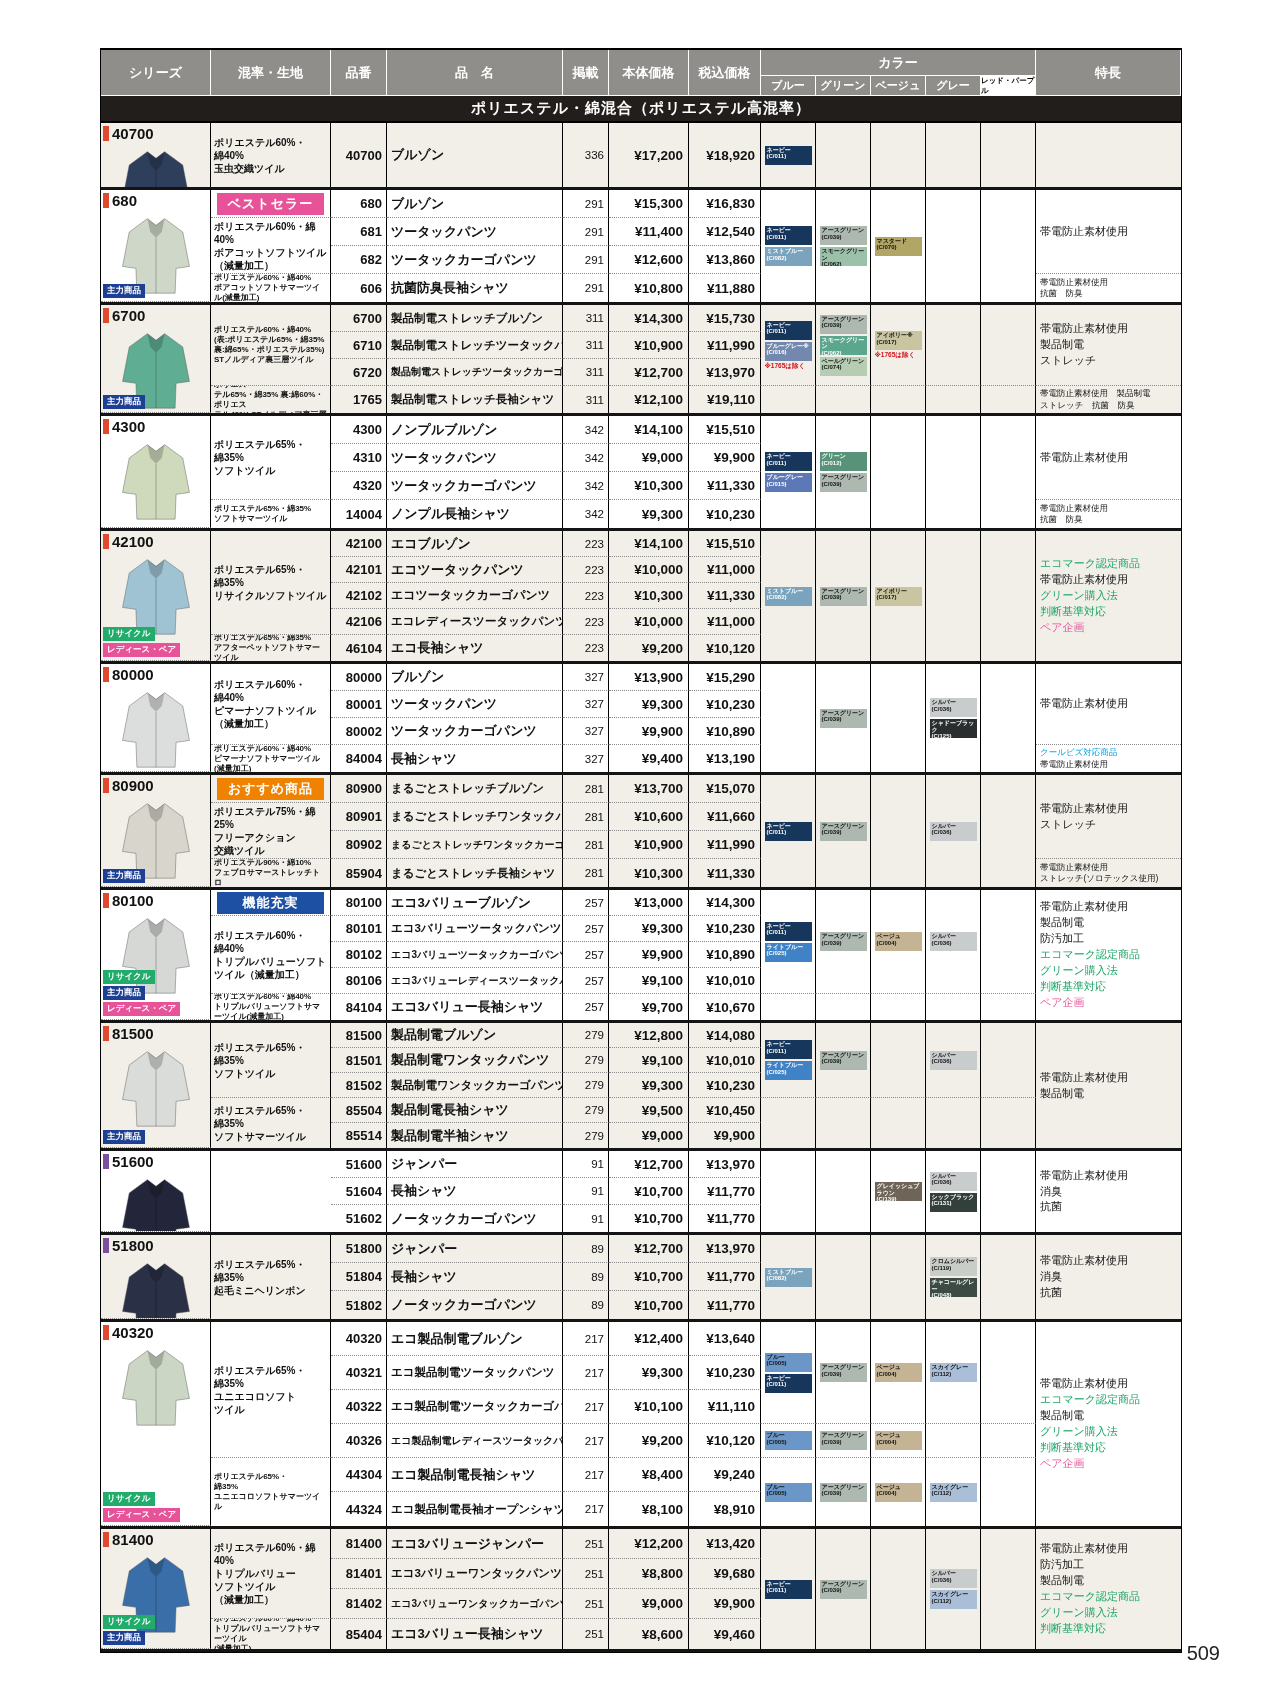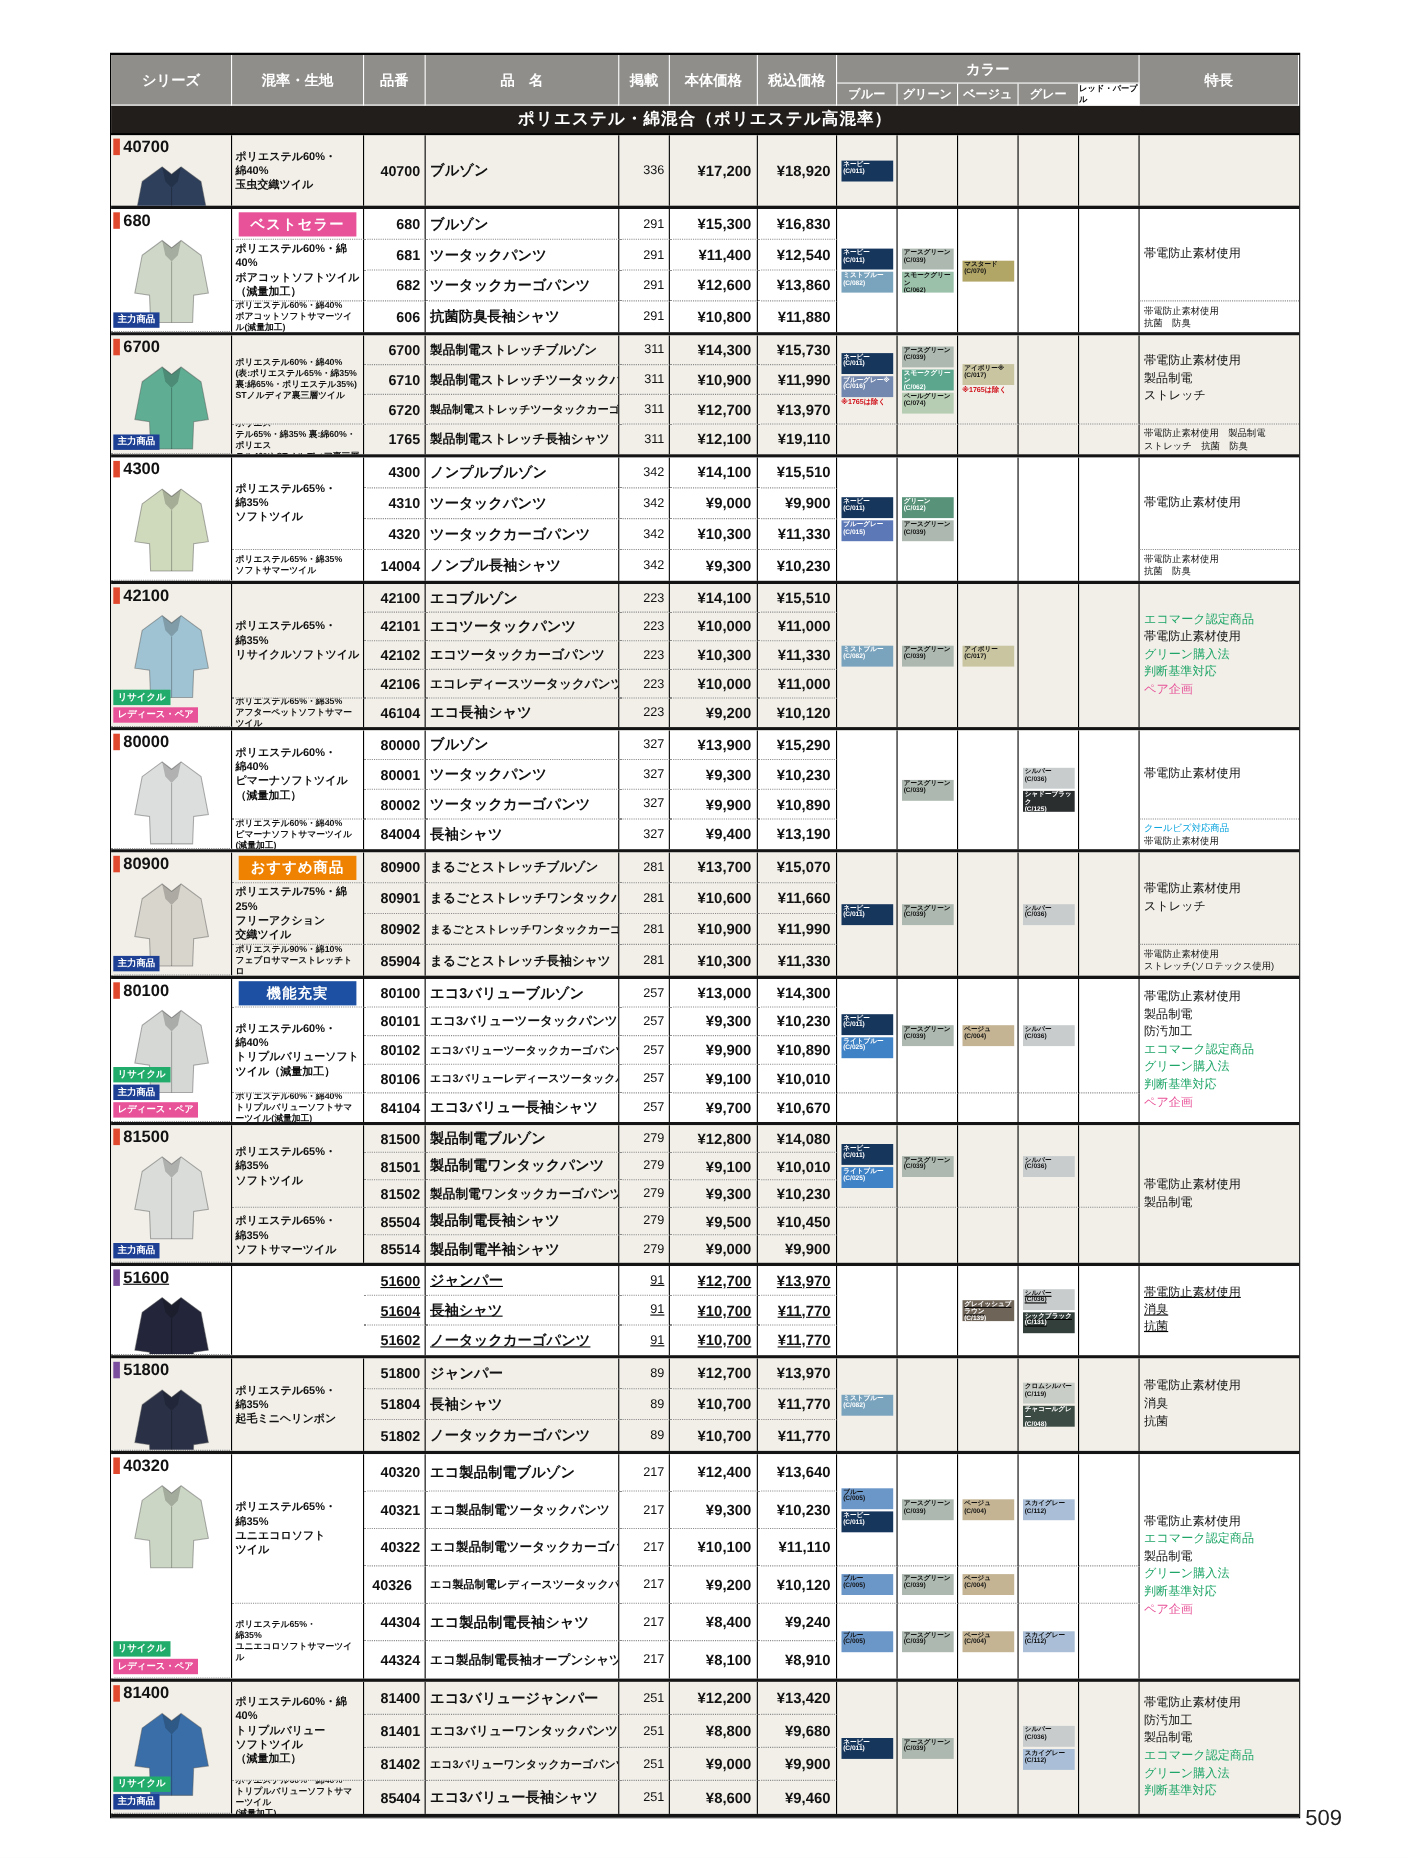--- a/index.html
+++ b/index.html
@@ -671,21 +671,21 @@
           <div class="c swcell lastrow" style="grid-area: 4 / 8 / span 2;"></div>
           <div class="c swcell lastrow" style="grid-area: 4 / 9 / span 2;"></div>
           <div class="c swcell lastrow" style="grid-area: 4 / 10 / span 2;"></div>
           <div class="c swcell lastrow" style="grid-area: 4 / 11 / span 2;"></div>
           <div class="c swcell lastrow" style="grid-area: 4 / 12 / span 2;"></div>
           <div class="c feat lastrow" style="grid-area: 1 / 13 / span 5; border-right: none;">
             <div class="featline">帯電防止素材使用</div>
             <div class="featline">製品制電</div>
           </div>
         </div>
-        <div class="grid series" style="grid-auto-rows: 27px; text-decoration: underline;">
+        <div class="grid series" style="grid-auto-rows: 27px;">
           <div class="c series-cell" style="grid-area: 1 / 1 / span 3;">
             <div class="slabel">
               <span class="marker" style="background: rgb(123, 79, 158);"></span>
               <span>51600</span>
             </div>
             <div class="photo">
               <svg viewBox="0 0 100 90" width="96" height="86">
                 <path d="M22 22 L41 8 L50 15 L59 8 L78 22 L85 58 L71 60 L70 86 L30 86 L29 60 L15 58 Z" fill="#23263a" stroke="#55555577"></path>
                 <path d="M41 8 L50 15 L59 8 L56 22 L50 28 L44 22 Z" fill="#00000033"></path>
                 <path d="M50 28 L50 86" stroke="#00000044"></path>
@@ -810,21 +810,21 @@
           <div class="c code" style="grid-area: 2 / 3 / span 1;">40321</div>
           <div class="c pname" style="grid-area: 2 / 4 / span 1; font-size: 11.5px;">エコ製品制電ツータックパンツ</div>
           <div class="c pg" style="grid-area: 2 / 5 / span 1;">217</div>
           <div class="c price" style="grid-area: 2 / 6 / span 1;">¥9,300</div>
           <div class="c price" style="grid-area: 2 / 7 / span 1;">¥10,230</div>
           <div class="c code" style="grid-area: 3 / 3 / span 1;">40322</div>
           <div class="c pname" style="grid-area: 3 / 4 / span 1; font-size: 11.5px;">エコ製品制電ツータックカーゴパンツ</div>
           <div class="c pg" style="grid-area: 3 / 5 / span 1;">217</div>
           <div class="c price" style="grid-area: 3 / 6 / span 1;">¥10,100</div>
           <div class="c price" style="grid-area: 3 / 7 / span 1;">¥11,110</div>
-          <div class="c code" style="grid-area: 4 / 3 / span 1; text-align: center;">40326</div>
+          <div class="c code" style="grid-area: 4 / 3 / span 1;">40326</div>
           <div class="c pname" style="grid-area: 4 / 4 / span 1; font-size: 10px;">エコ製品制電レディースツータックパンツ</div>
           <div class="c pg" style="grid-area: 4 / 5 / span 1;">217</div>
           <div class="c price" style="grid-area: 4 / 6 / span 1;">¥9,200</div>
           <div class="c price" style="grid-area: 4 / 7 / span 1;">¥10,120</div>
           <div class="c code" style="grid-area: 5 / 3 / span 1;">44304</div>
           <div class="c pname" style="grid-area: 5 / 4 / span 1; font-size: 13px;">エコ製品制電長袖シャツ</div>
           <div class="c pg" style="grid-area: 5 / 5 / span 1;">217</div>
           <div class="c price" style="grid-area: 5 / 6 / span 1;">¥8,400</div>
           <div class="c price" style="grid-area: 5 / 7 / span 1;">¥9,240</div>
           <div class="c code lastrow" style="grid-area: 6 / 3 / span 1;">44324</div>

